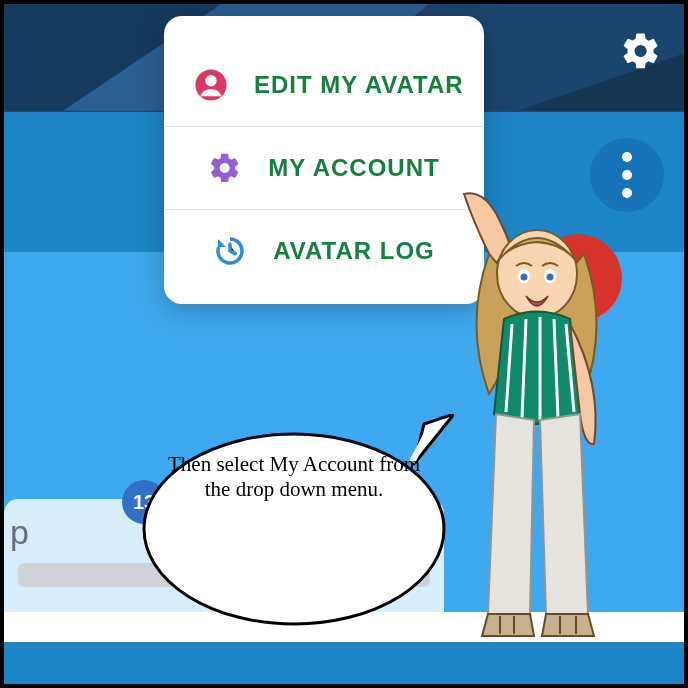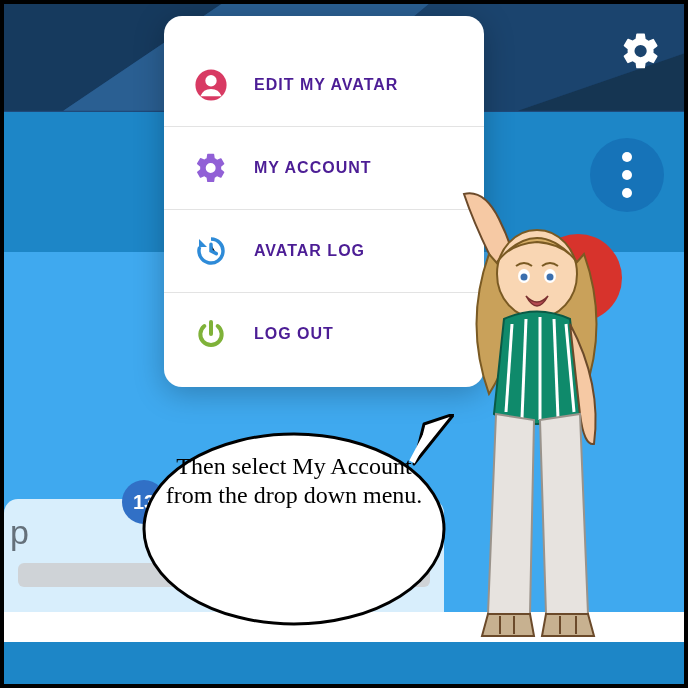--- a/index.html
+++ b/index.html
@@ -20,26 +20,26 @@
   
   .dots-btn{position:absolute;right:20px;top:134px;width:74px;height:74px;border-radius:50%;background:#1673b8;cursor:pointer;display:flex;flex-direction:column;align-items:center;justify-content:center;gap:8px;}
   .dots-btn span{width:10px;height:10px;border-radius:50%;background:#fff;}
   
   .red-btn{position:absolute;left:530px;top:230px;width:88px;height:88px;border-radius:50%;background:#d7332c;}
   
   .badge{position:absolute;left:118px;top:476px;width:44px;height:44px;border-radius:50%;background:#3170c6;color:#fff;font-size:20px;display:flex;align-items:center;justify-content:center;font-weight:600;}
   
   .menu{position:absolute;left:160px;top:12px;width:320px;background:#ffffff;border-radius:18px;box-shadow:0 6px 30px rgba(0,0,0,0.25);padding-top:28px;padding-bottom:12px; z-index:5;}
   .menu-item{display:flex;align-items:center;gap:26px;padding:24px 30px 24px 30px;cursor:pointer;}
-  .menu-item + .menu-item{border-top:1px solid #e3e3e3;}
-  .menu-item .mi-label{font-size:16px;font-weight:700;letter-spacing:1px;color:#4c1d95;white-space:nowrap;}
+  .menu-item + .menu-item{border-top:1px solid #e3e3e3;justify-content:center;}
+  .menu-item .mi-label{font-size:24px;font-weight:700;letter-spacing:1px;color:#15803d;white-space:nowrap;}
   .mi-icon{width:34px;height:34px;flex:0 0 34px;display:flex;align-items:center;justify-content:center;}
   
   .bubble-wrap{position:absolute;left:130px;top:410px;width:320px;height:220px;z-index:20;}
-  .bubble-text{position:absolute;left:30px;top:38px;width:260px;text-align:center;font-family:Georgia, 'Times New Roman', serif;font-size:24px;line-height:1.2;color:#000;}
+  .bubble-text{position:absolute;left:30px;top:38px;width:260px;text-align:center;font-family:Georgia, 'Times New Roman', serif;font-size:21px;line-height:1.2;color:#000;}
   
   .avatar{position:absolute;left:430px;top:180px;width:220px;height:470px;z-index:15;}
   
   .footer-strip{position:absolute;left:0;top:638px;width:100%;height:42px;background:#1d86c7;}
 </style>
 </head>
 <body>
 
 <div class="stage">
 
@@ -98,29 +98,20 @@
     <div class="menu-item">
       <span class="mi-icon">
         <svg viewBox="0 0 24 24" width="32" height="32">
             <path fill="none" stroke="#2e8bd8" stroke-width="2.6" d="M12,3a9,9,0,1,1-8.5,6"></path>
             <path fill="#2e8bd8" d="M3,3l0,6l6,0Z"></path>
             <path stroke="#2e8bd8" stroke-width="2.6" stroke-linecap="round" d="M12,7v5l4,2"></path>
           </svg>
       </span>
       <span class="mi-label">AVATAR LOG</span>
     </div>
-    <div class="menu-item">
-      <span class="mi-icon">
-        <svg viewBox="0 0 24 24" width="32" height="32">
-            <path fill="none" stroke="#7fb239" stroke-width="3" stroke-linecap="round" d="M12,3v9"></path>
-            <path fill="none" stroke="#7fb239" stroke-width="3" stroke-linecap="round" d="M7,6a8,8,0,1,0,10,0"></path>
-          </svg>
-      </span>
-      <span class="mi-label">LOG OUT</span>
-    </div>
   </div>
 
   <div class="avatar">
     <svg viewBox="0 0 220 470" width="220" height="470">
 
       <path d="M60 80 Q40 40 30 10 Q50 5 65 35 Q80 65 85 95 Z" fill="#f6c9a4" stroke="#6b4a2a" stroke-width="2"></path>
 
       <path d="M55 70 Q30 140 55 210 Q80 170 90 110 Z" fill="#c9a15a" stroke="#7a5a23" stroke-width="2"></path>
       <path d="M150 70 Q175 140 150 210 Q125 170 115 110 Z" fill="#c9a15a" stroke="#7a5a23" stroke-width="2"></path>
 

